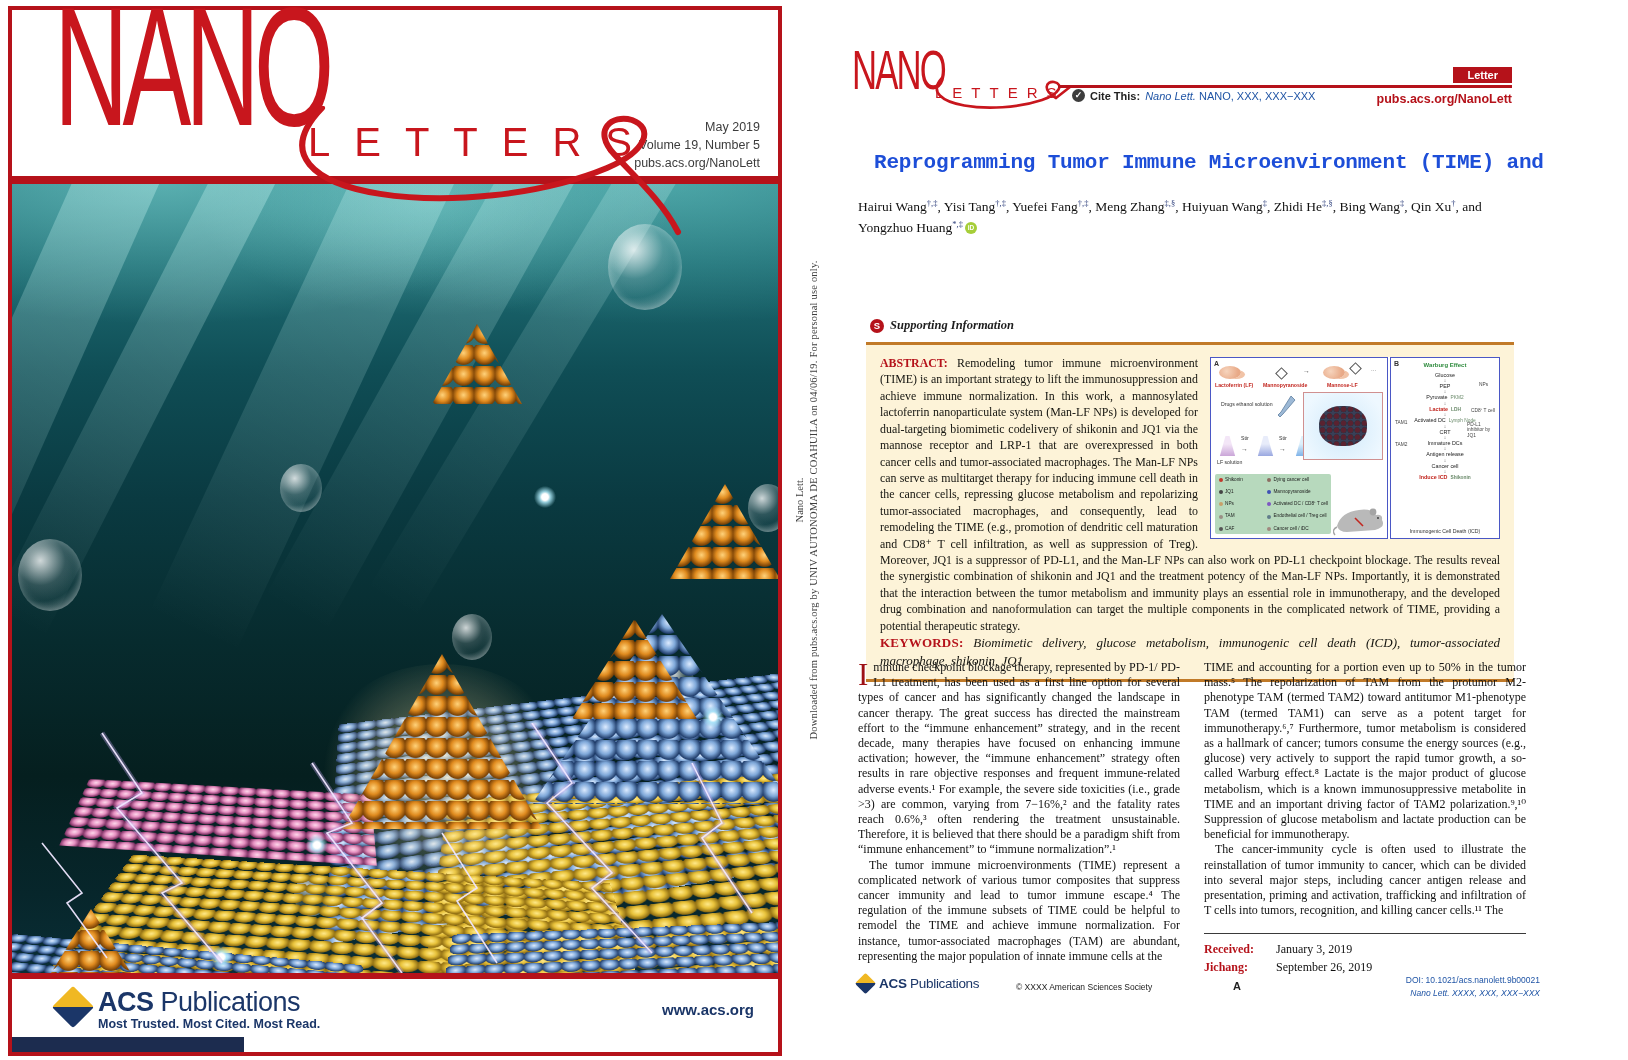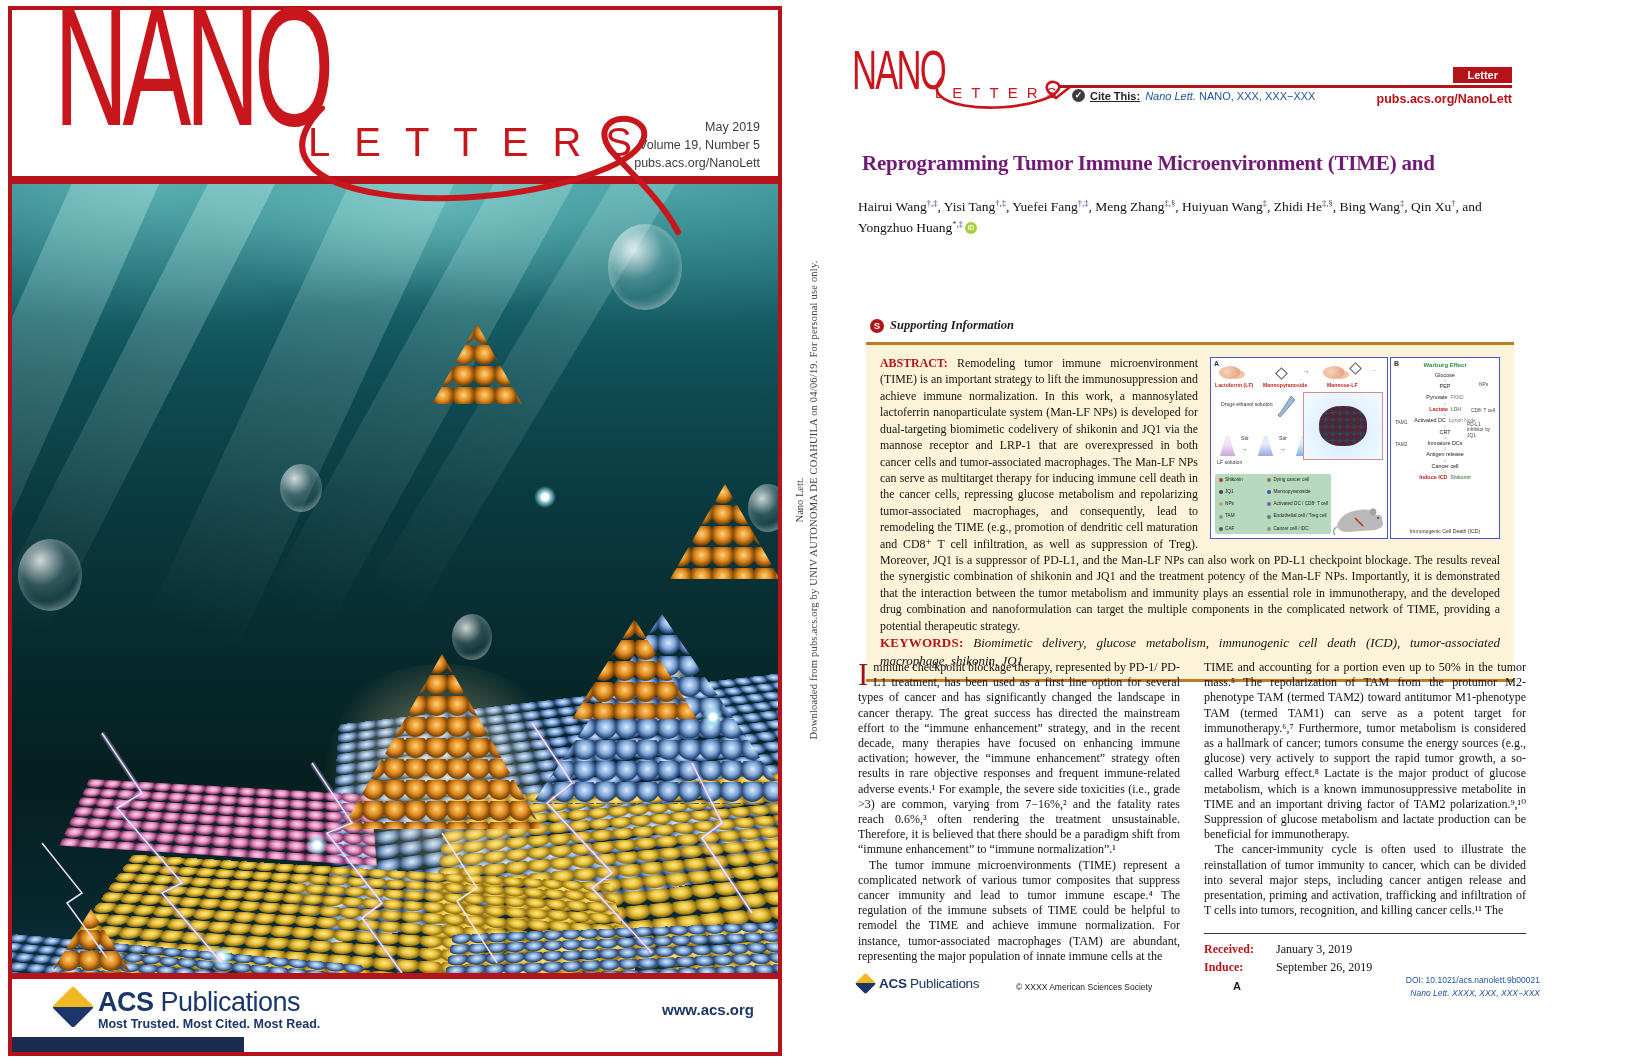--- a/index.html
+++ b/index.html
@@ -69,24 +69,24 @@
   .m-swoosh{position:absolute;left:88px;top:36px;pointer-events:none;}
   .m-line{position:absolute;left:222px;right:116px;top:45px;height:2.5px;background:#b5121a;}
   .badge{position:absolute;right:116px;top:27px;background:#b5121a;color:#fff;font-family:"Liberation Sans",sans-serif;
        font-size:11px;font-weight:700;padding:2px 14px;}
   .m-site{position:absolute;right:116px;top:52px;font-family:"Liberation Sans",sans-serif;font-size:12.5px;
        font-weight:700;color:#b5121a;}
   .cite{position:absolute;left:236px;top:49px;font-family:"Liberation Sans",sans-serif;font-size:11px;color:#222;
        display:flex;align-items:center;gap:5px;}
   .cite .chk{width:13px;height:13px;border-radius:50%;background:#3d3d3d;color:#fff;font-size:9px;line-height:13px;
        text-align:center;font-weight:700;}
-  .cite .cl{font-weight:700;text-decoration:underline;}
+  .cite .cl{font-weight:700;}
   .cite .cref{color:#1f54a5;} .cite .cref i{font-style:italic;}
-  .title{position:absolute;left:26px;top:136px;width:690px;font-family:Liberation Serif, serif;
-       font-size:21px;font-weight:700;color:#701a75;line-height:1.26;letter-spacing:-.2px;}
+  .title{position:absolute;left:38px;top:136px;width:690px;font-family:Liberation Mono, monospace;
+       font-size:21px;font-weight:700;color:#1d4ed8;line-height:1.26;letter-spacing:-.2px;}
   .authors{position:absolute;left:22px;top:196px;width:680px;font-size:13.5px;line-height:1.55;color:#111;}
   .authors sup{font-size:8.5px;color:#31427e;}
   .orcid{display:inline-block;width:12px;height:12px;border-radius:50%;background:#a6ce39;color:#fff;
        font-family:"Liberation Sans",sans-serif;font-size:6.5px;font-weight:700;text-align:center;line-height:12px;
        vertical-align:2px;margin-left:2px;}
   .affils{position:absolute;left:22px;top:246px;width:686px;list-style:none;margin:0;padding:0;
        font-size:11.8px;line-height:1.42;color:#111;}
   .affils li{margin-bottom:3px;padding-left:10px;text-indent:-10px;}
   .affils sup{font-size:8px;}
   .supp{position:absolute;left:34px;top:318px;display:flex;align-items:center;gap:6px;
@@ -381,21 +381,21 @@
       <div class="col">
         <p>TIME and accounting for a portion even up to 50% in the tumor mass.⁵ The repolarization of TAM from the protumor M2-phenotype TAM (termed TAM2) toward antitumor M1-phenotype TAM (termed TAM1) can serve as a potent target for immunotherapy.⁶,⁷ Furthermore, tumor metabolism is considered as a hallmark of cancer; tumors consume the energy sources (e.g., glucose) very actively to support the rapid tumor growth, a so-called Warburg effect.⁸ Lactate is the major product of glucose metabolism, which is a known immunosuppressive metabolite in TIME and an important driving factor of TAM2 polarization.⁹,¹⁰ Suppression of glucose metabolism and lactate production can be beneficial for immunotherapy.</p>
         <p class="ind">The cancer-immunity cycle is often used to illustrate the reinstallation of tumor immunity to cancer, which can be divided into several major steps, including cancer antigen release and presentation, priming and activation, trafficking and infiltration of T cells into tumors, recognition, and killing cancer cells.¹¹ The</p>
         <div class="dates">
           <hr>
           <div class="row">
               <span class="dl">Received:</span>
               <span>January 3, 2019</span>
             </div>
           <div class="row">
-              <span class="dl">Induce:</span>
+              <span class="dl">Jichang:</span>
               <span>September 26, 2019</span>
             </div>
         </div>
       </div>
     </div>
 
     <div class="pfoot">
       <div class="pf-logo">
         <span class="pf-diamond"></span>
         <span class="pf-name"><b>ACS</b><span> Publications</span></span>

